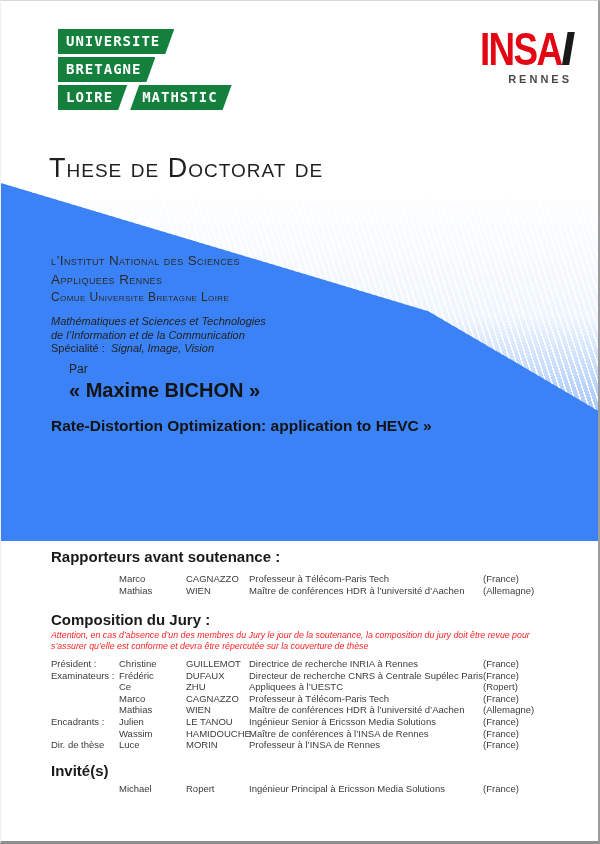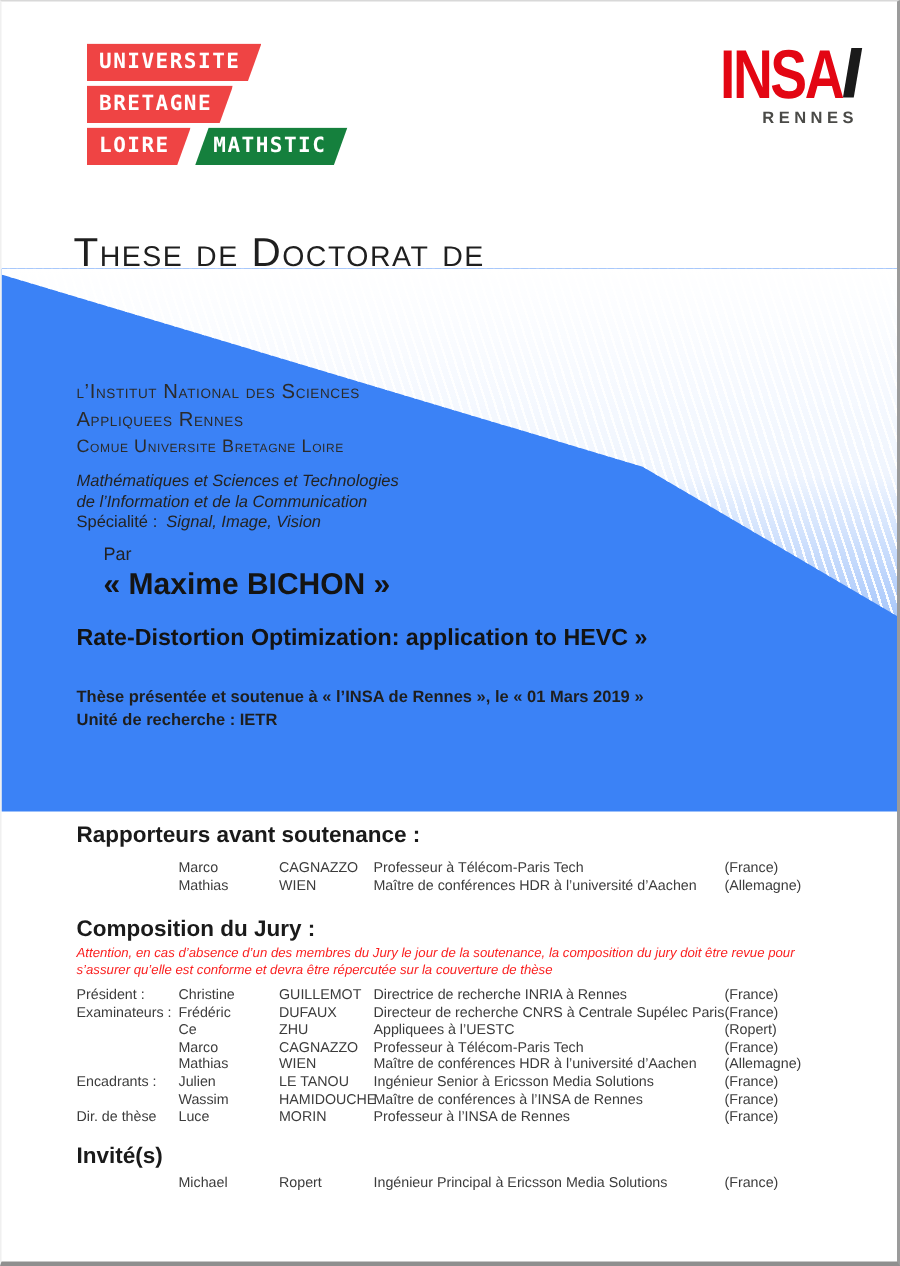--- a/index.html
+++ b/index.html
@@ -10,21 +10,21 @@
     position:relative; width:600px; height:844px; background:#ffffff;
     overflow:hidden; margin:0 auto;
     border-top:1px solid #d8d8d8; border-right:2px solid #9b9b9b;
     border-bottom:3px solid #8f8f8f; border-left:1px solid #f0f0f0;
   }
 
   
   .ubl { position:absolute; left:57px; top:28px; }
   .ubl-row { display:flex; margin-bottom:3px; height:25px; }
   .ubl-box {
-    background:#ef4444; color:#fff;
+    background:#15803d; color:#fff;
     font-family:"DejaVu Sans Mono", monospace; font-weight:bold;
     font-size:14px; letter-spacing:1px; line-height:25px;
     padding:0 14px 15px 8px;
     clip-path:polygon(0 0,100% 0,calc(100% - 9px) 100%,0 100%);
   }
   .ubl-box.highlight {
     margin-left:3px; padding:0 14px 0 12px;
     clip-path:polygon(9px 0,100% 0,calc(100% - 9px) 100%,0 100%);
   }
 
@@ -150,24 +150,20 @@
         </div>
       </div>
 
       <div class="par-label">Par</div>
       <div class="author-name">« Maxime BICHON »</div>
 
       <div class="thesis-title">
         <div>Rate-Distortion Optimization: application to HEVC »</div>
       </div>
 
-      <div class="defense">
-        <div>Thèse présentée et soutenue à « l’INSA de Rennes », le « 01 Mars 2019 »</div>
-        <div>Unité de recherche : IETR</div>
-      </div>
     </div>
   </div>
 
   <div class="bottom">
 
     <div class="sec-heading">Rapporteurs avant soutenance :</div>
     <div class="ptable">
 
         <div class="trow">
           <div></div>

